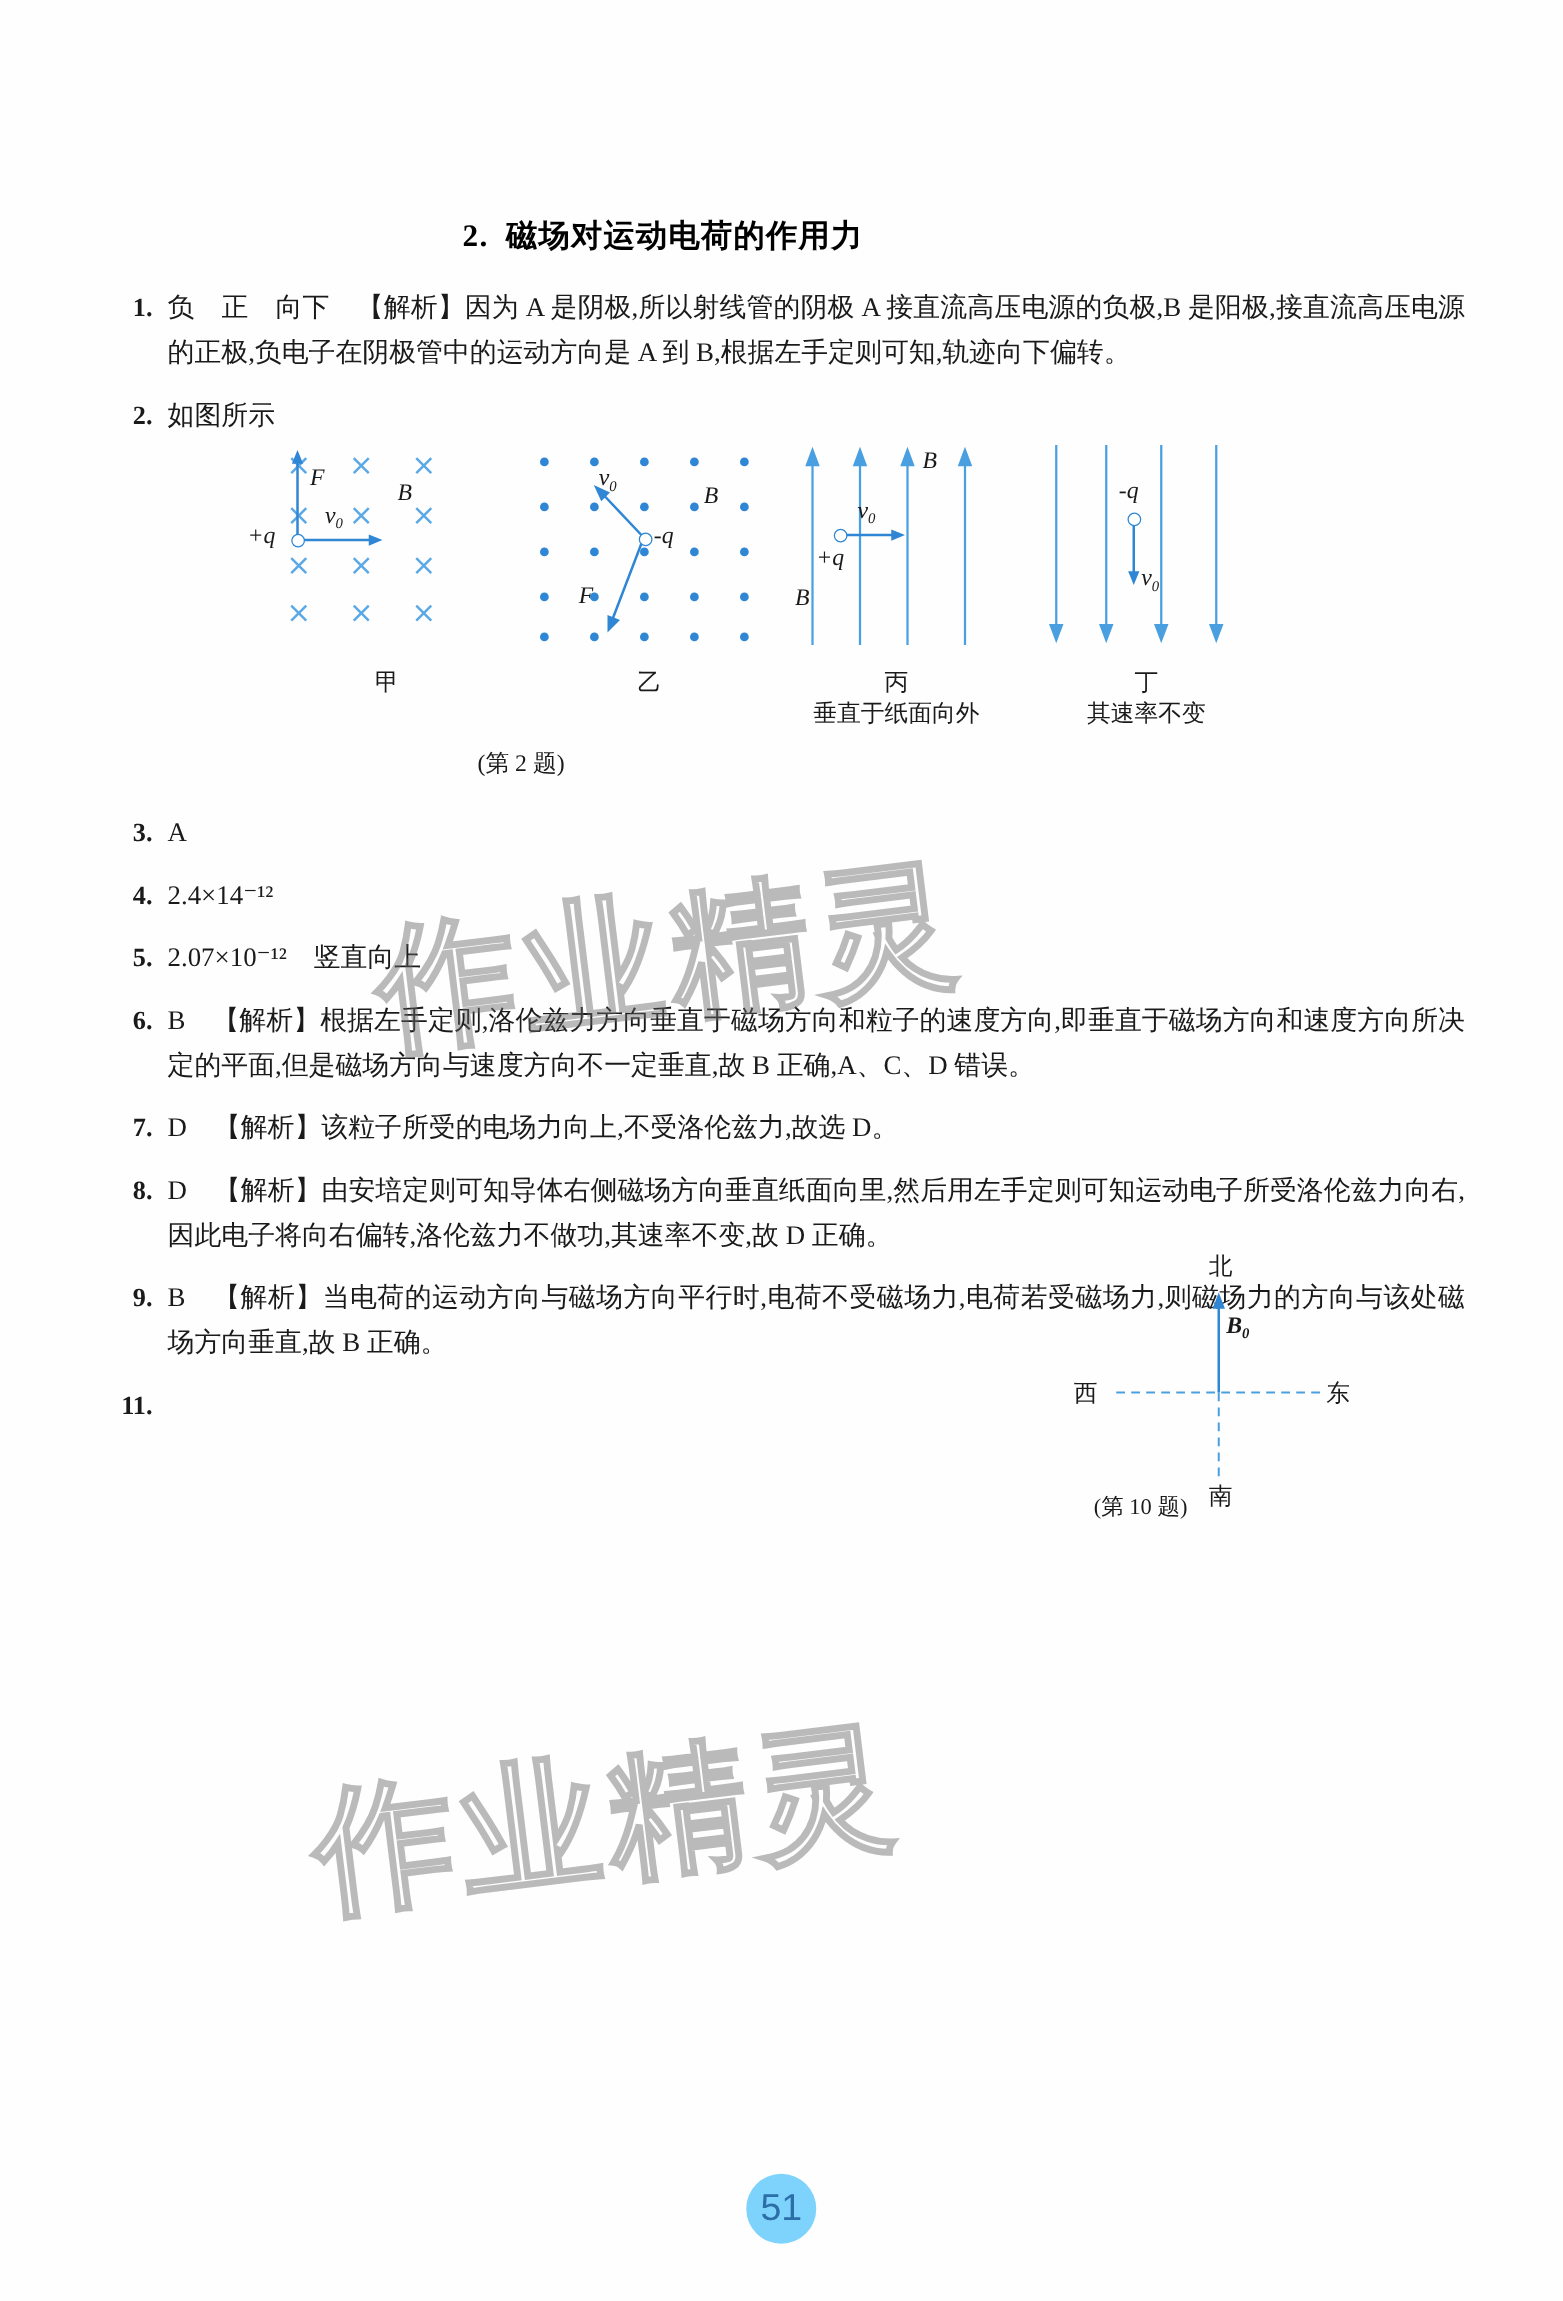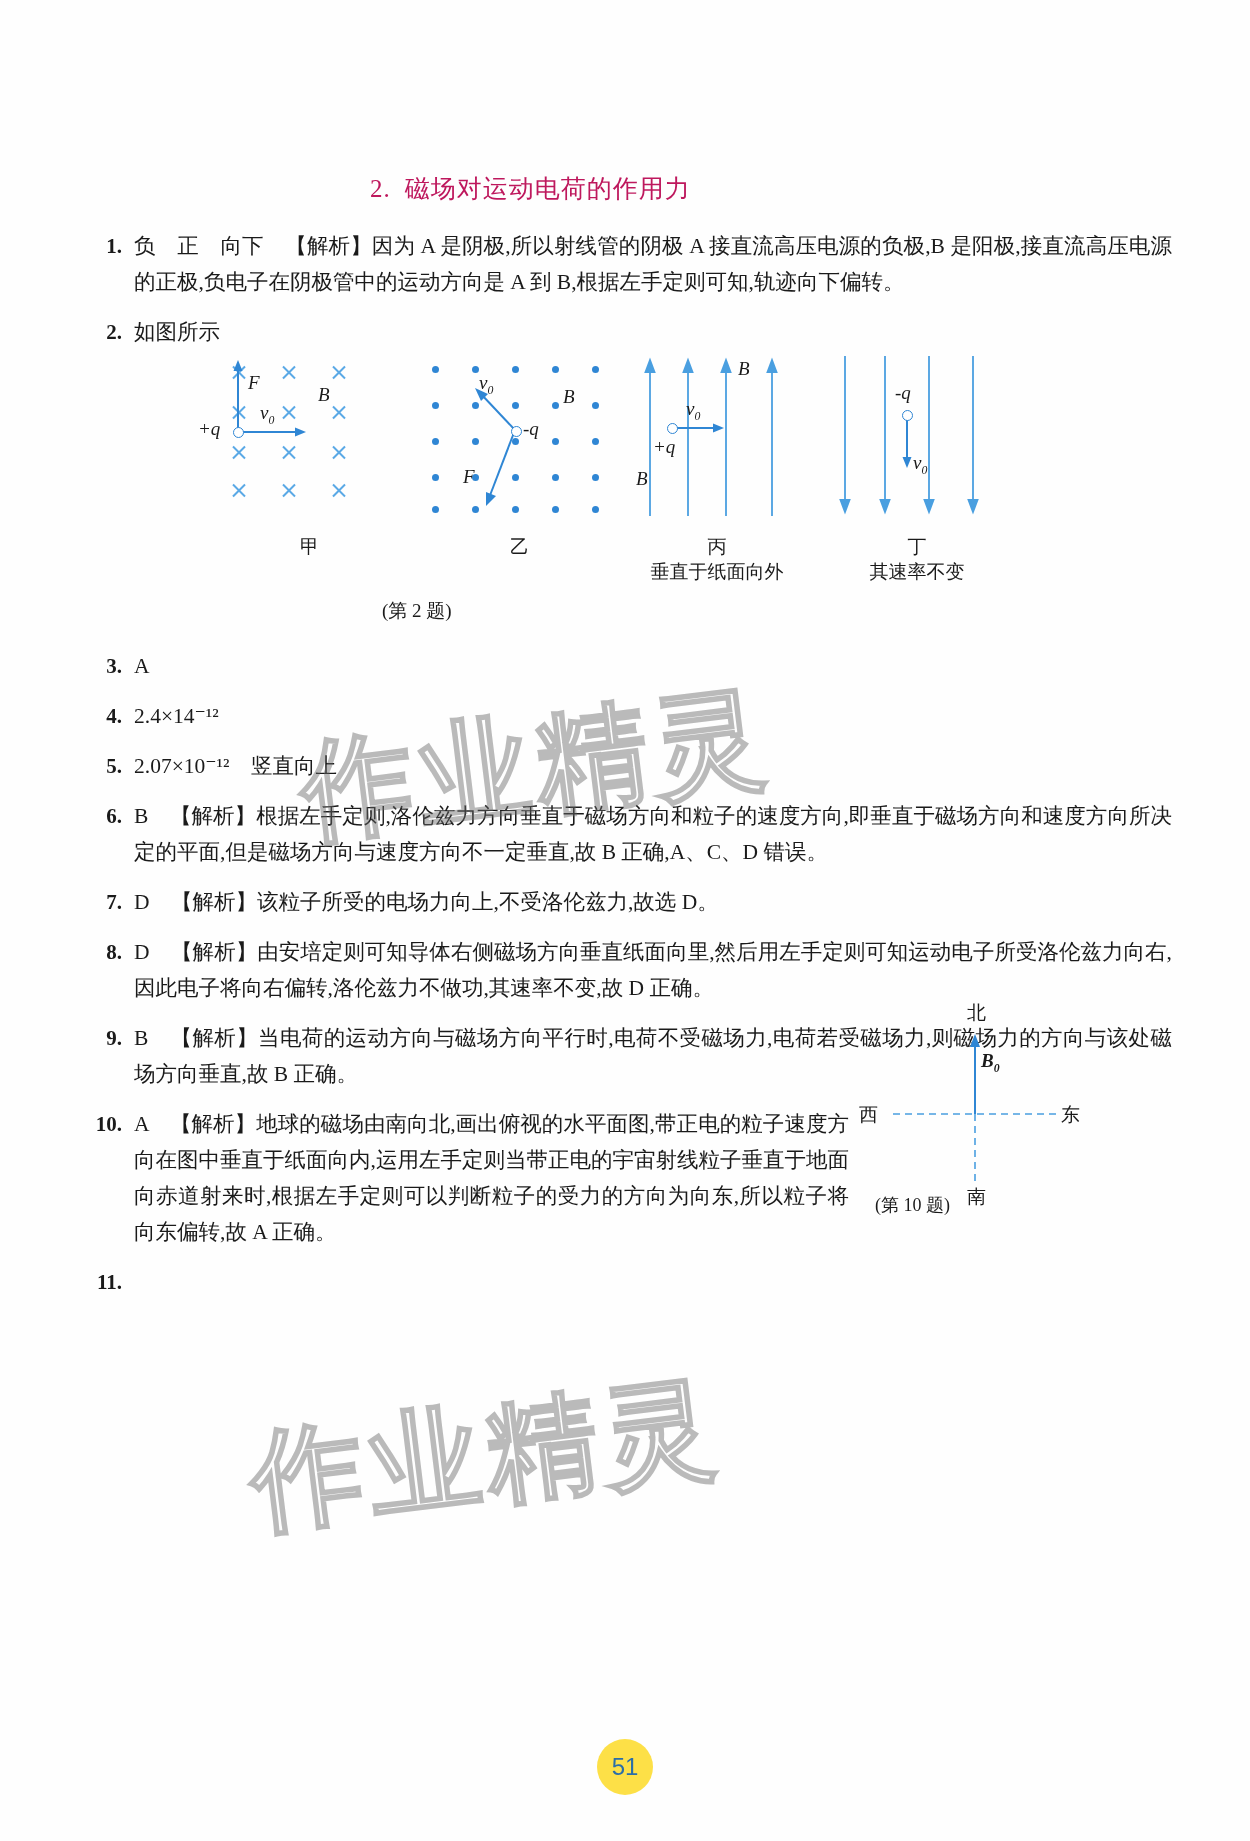--- a/index.html
+++ b/index.html
@@ -20,22 +20,22 @@
     inset: 0;
     background: #fefefe;
   }
 
   
   .section-title {
     position: absolute;
     left: 370px;
     top: 172px;
     font-size: 25px;
-    font-weight: normal;
-    color: #be185d;
+    font-weight: bold;
+    color: #000000;
     letter-spacing: 1px;
     white-space: nowrap;
   }
   .section-title .num { margin-right: 14px; }
 
   
   .content {
     position: absolute;
     left: 82px;
     top: 228px;
@@ -149,23 +149,23 @@
   }
 
   
   .pagenum {
     position: absolute;
     left: 50%;
     transform: translateX(-50%);
     bottom: 46px;
     width: 56px; height: 56px;
     border-radius: 50%;
-    background: #fde047;
+    background: #7dd3fc;
     color: #2b6ea8;
-    font-size: 24px;
+    font-size: 30px;
     display: flex;
     align-items: center;
     justify-content: center;
     font-family: "Liberation Sans", sans-serif;
   }
 
   
   .wm {
     position: absolute;
     font-family: "Liberation Sans", sans-serif;
@@ -399,24 +399,20 @@
     <div class="item">
       <div class="item-num">8.</div>
       <div class="item-body">D　【解析】由安培定则可知导体右侧磁场方向垂直纸面向里,然后用左手定则可知运动电子所受洛伦兹力向右,因此电子将向右偏转,洛伦兹力不做功,其速率不变,故 D 正确。</div>
     </div>
 
     <div class="item">
       <div class="item-num">9.</div>
       <div class="item-body">B　【解析】当电荷的运动方向与磁场方向平行时,电荷不受磁场力,电荷若受磁场力,则磁场力的方向与该处磁场方向垂直,故 B 正确。</div>
     </div>
 
-    <div class="item">
-      <div class="item-num">10.</div>
-      <div class="item-body" style="width:715px;flex:0 0 715px;">A　【解析】地球的磁场由南向北,画出俯视的水平面图,带正电的粒子速度方向在图中垂直于纸面向内,运用左手定则当带正电的宇宙射线粒子垂直于地面向赤道射来时,根据左手定则可以判断粒子的受力的方向为向东,所以粒子将向东偏转,故 A 正确。</div>
-    </div>
 
     <div class="item">
       <div class="item-num">11.</div>
       <div class="item-body">
       </div>
     </div>
 
   </div>
 
   <div class="fig10">

